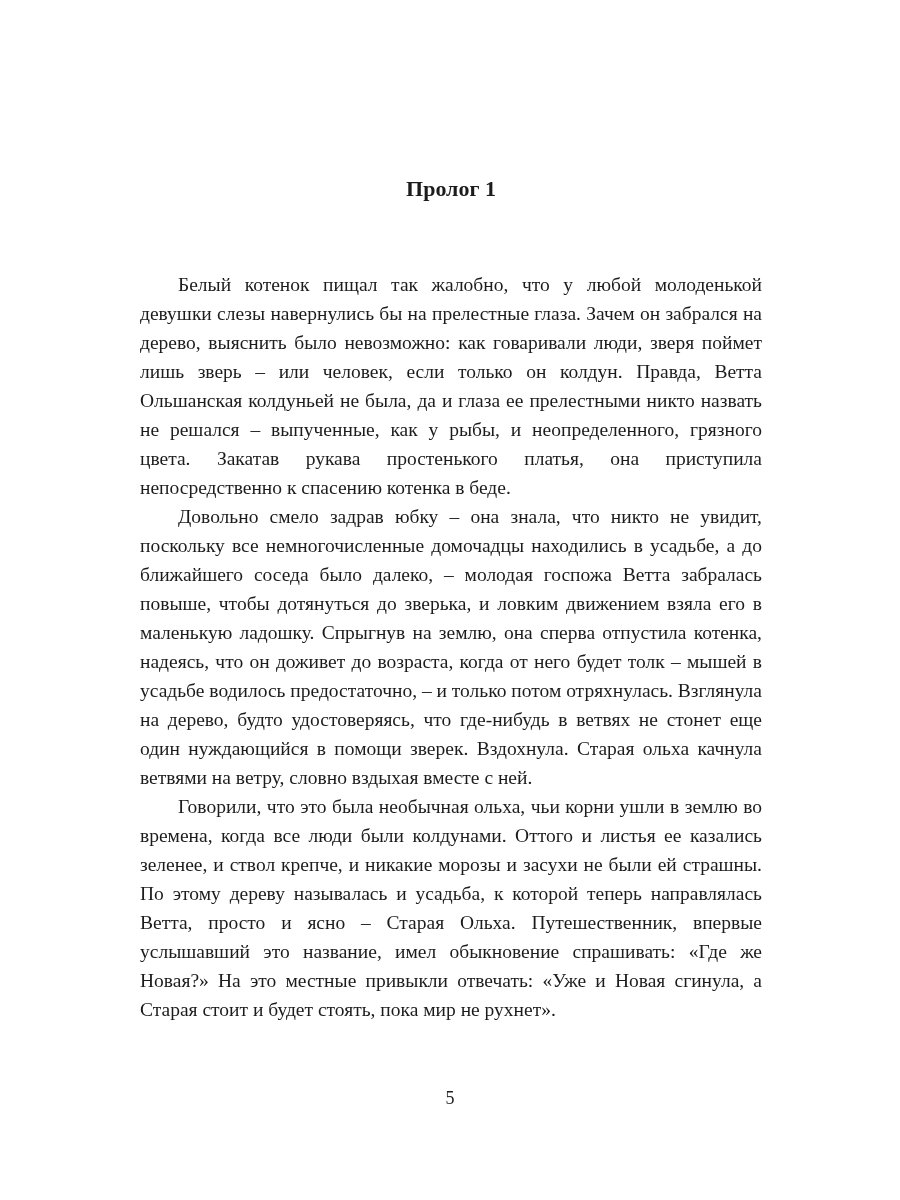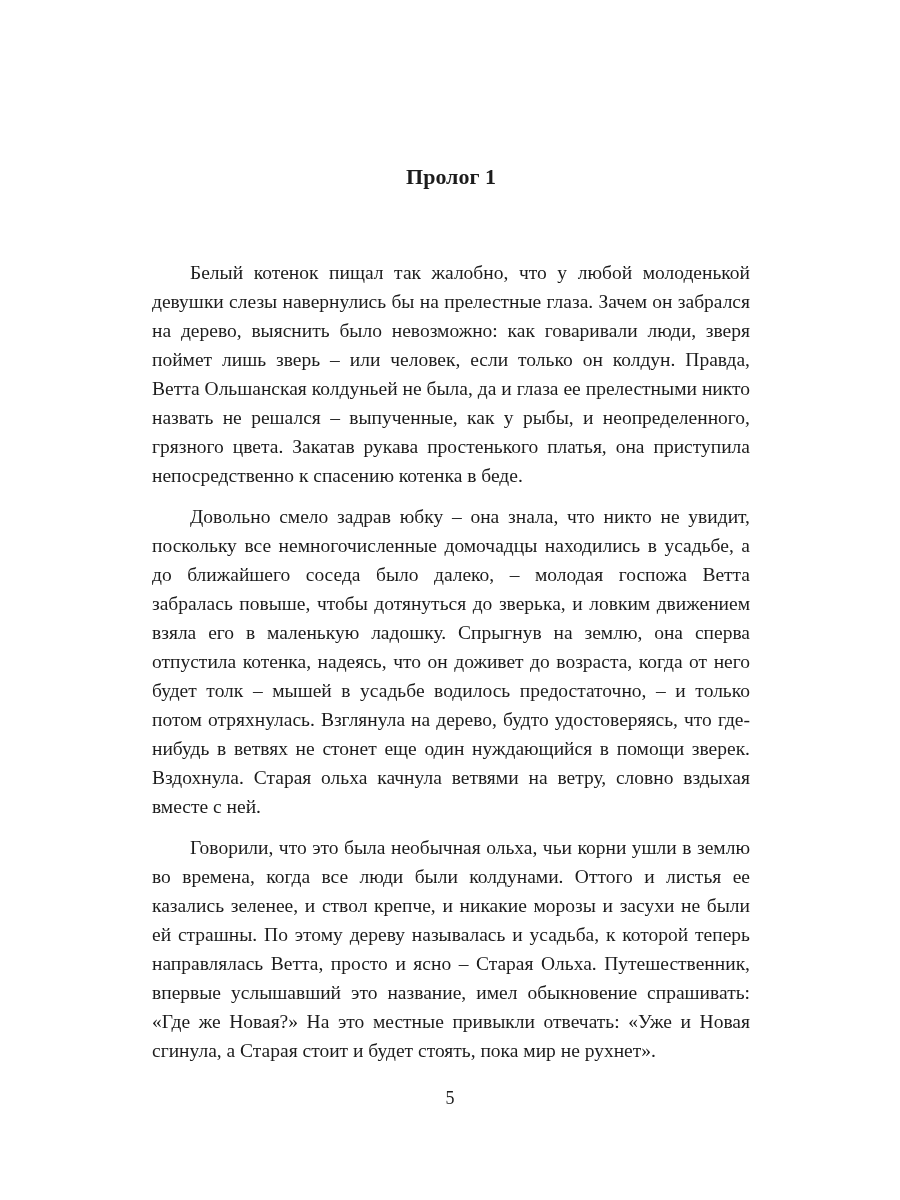--- a/index.html
+++ b/index.html
@@ -19,40 +19,40 @@
     top: 0;
     left: 0;
     width: 900px;
     height: 1200px;
     background: #ffffff;
   }
   .text-block {
     position: absolute;
     left: 140px;
     width: 622px;
-    top: 160px;
+    top: 172px;
   }
   .chapter-heading {
     text-align: center;
     font-weight: bold;
     font-size: 22px;
     line-height: 34px;
     margin: 0 0 0 0;
   }
   .heading-line {
     display: block;
   }
   .body-text {
     margin-top: 64px;
     font-size: 19.5px;
     line-height: 29px;
     text-align: justify;
   }
   .para {
-    margin: 12px;
+    margin: 0;
     text-indent: 38px;
     text-align: justify;
   }
   .page-number {
     position: absolute;
     left: 0;
     right: 0;
     top: 1088px;
     text-align: center;
     font-size: 18px;

